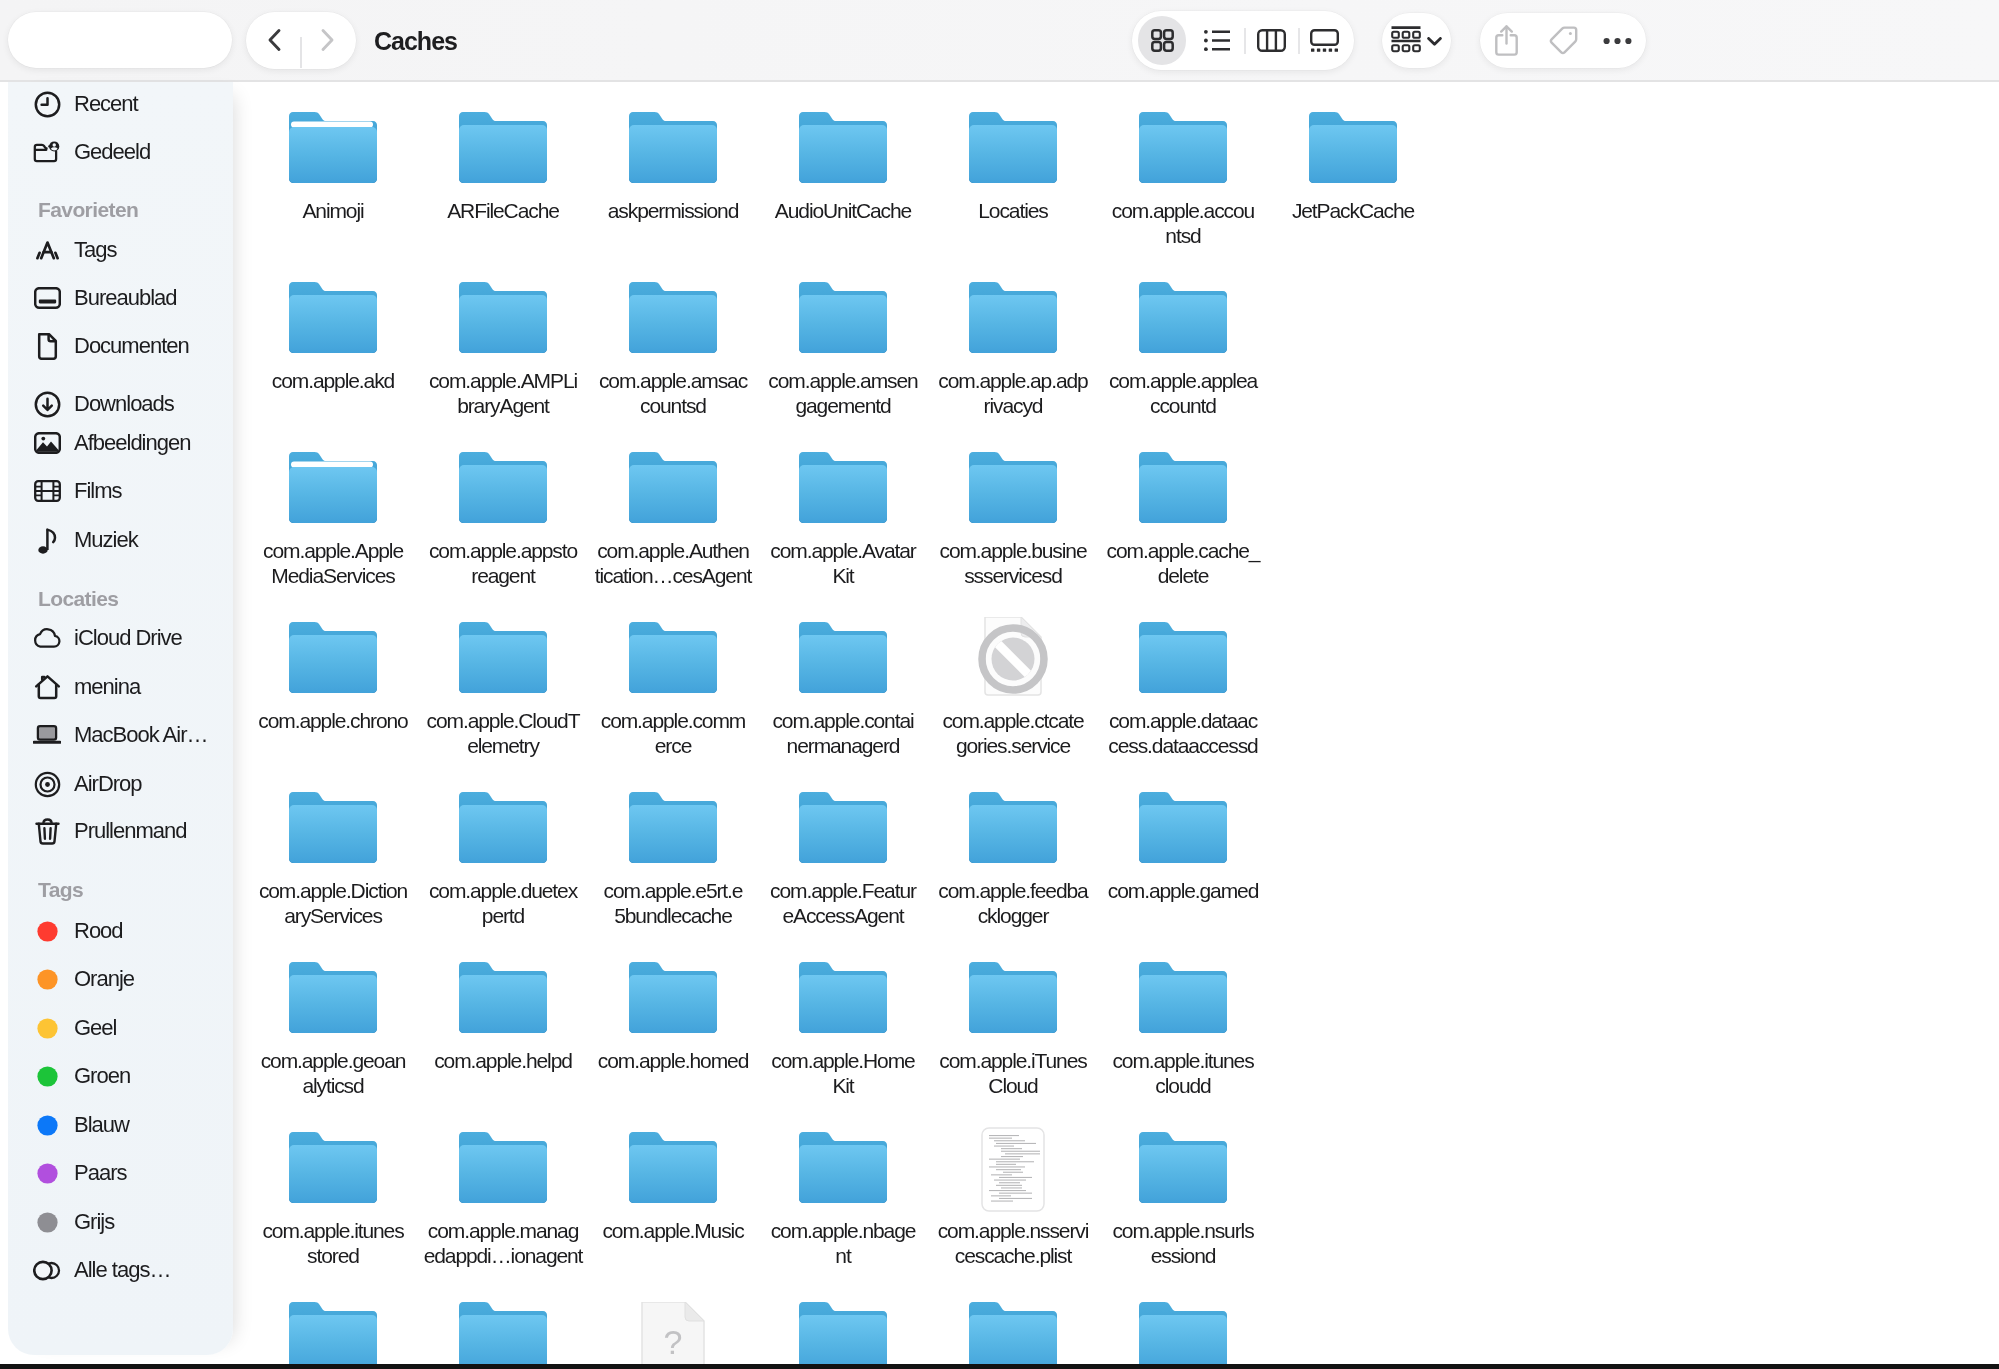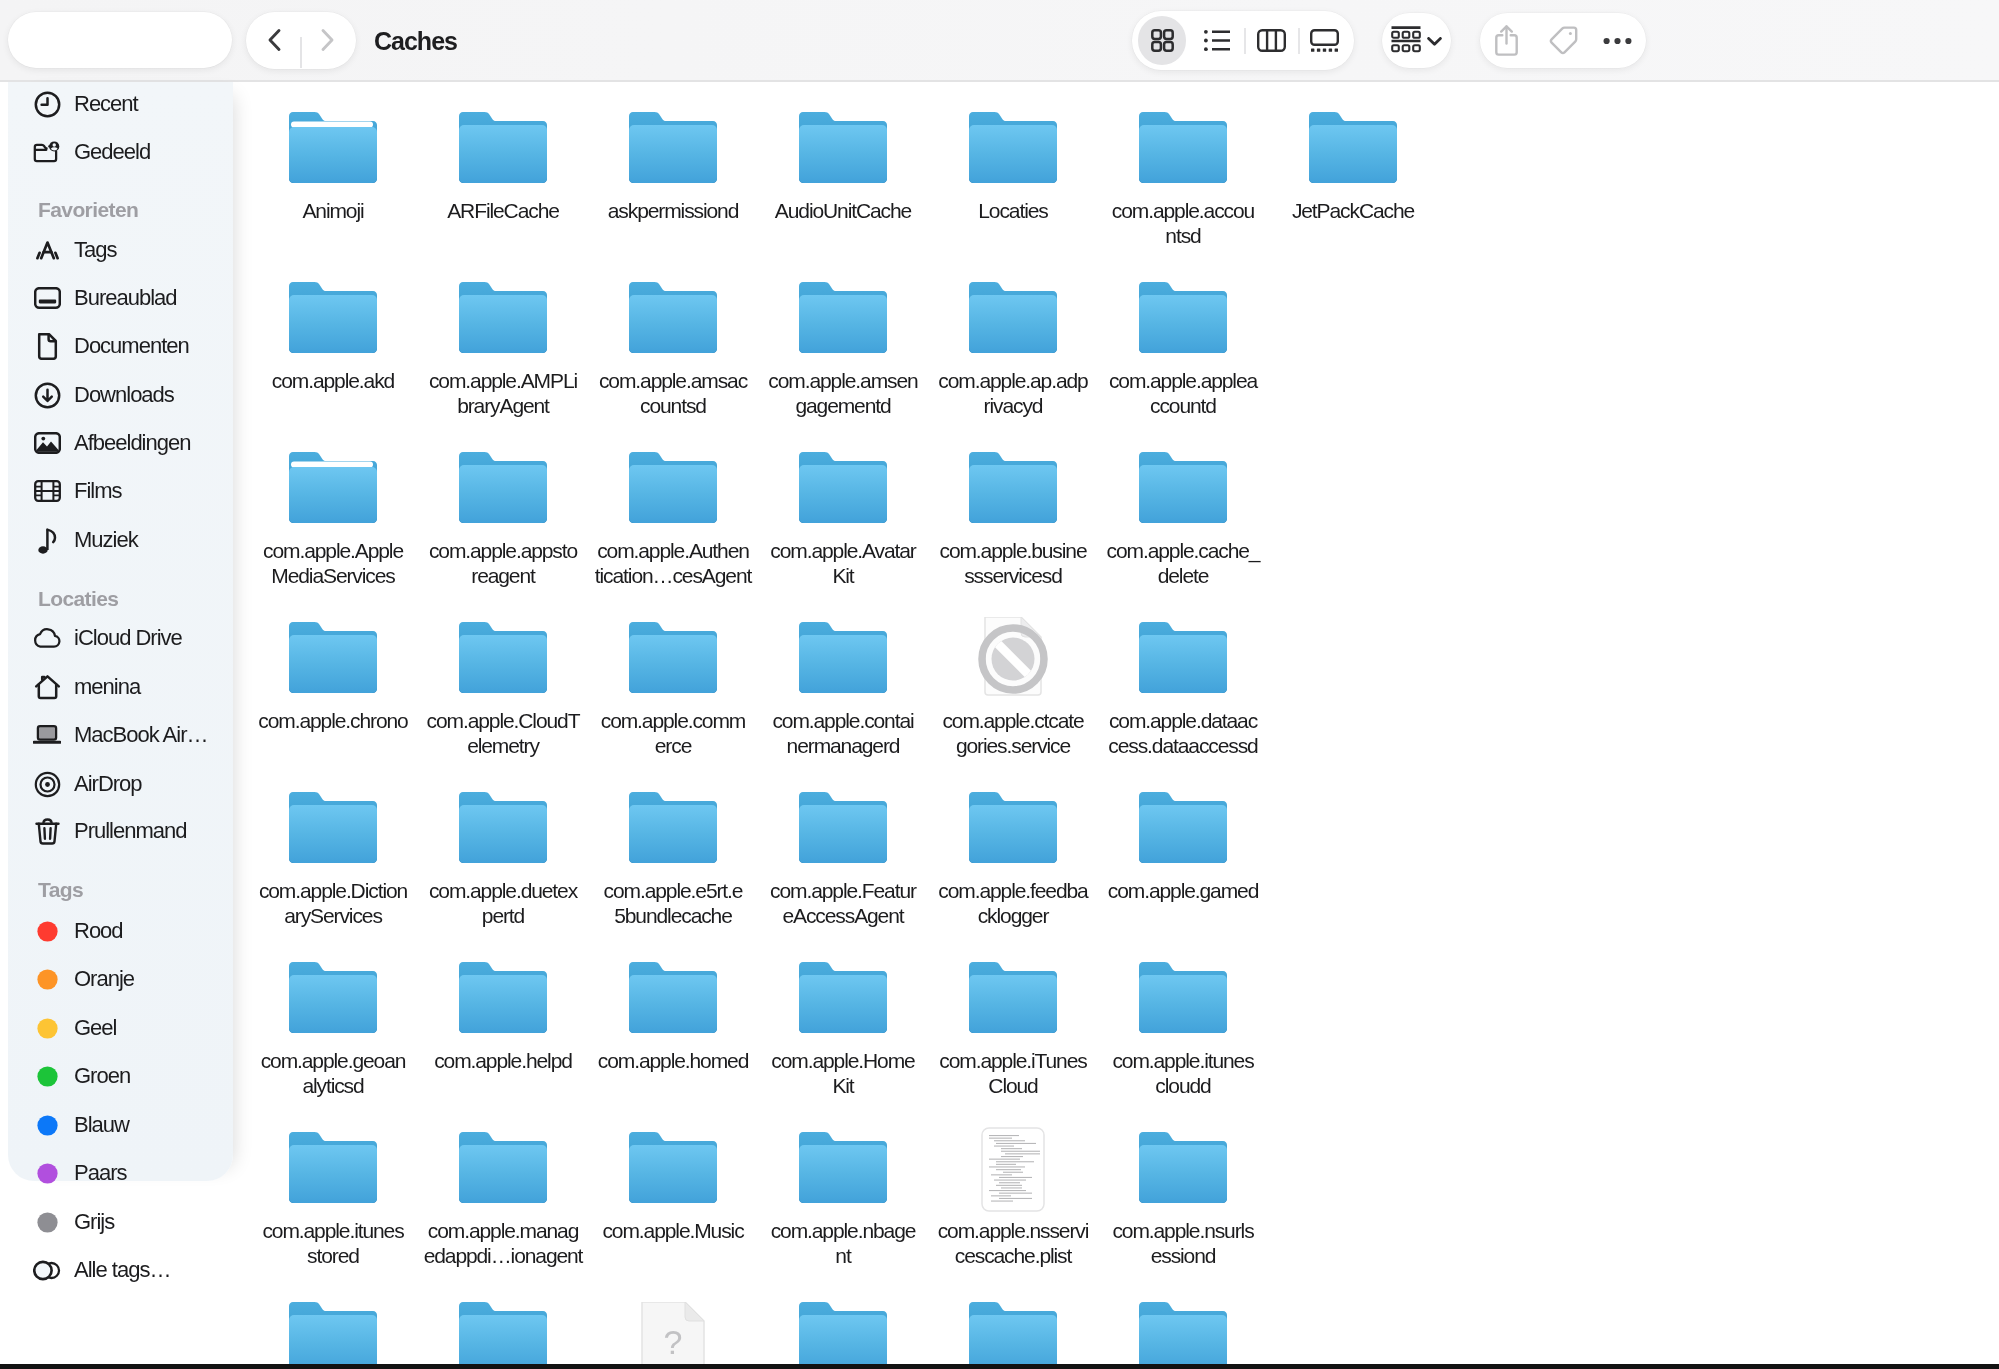--- a/index.html
+++ b/index.html
@@ -1,20 +1,20 @@
 <!DOCTYPE html>
 <html><head><meta charset="utf-8">
 <style>
 *{margin:0;padding:0;box-sizing:border-box}
 html,body{width:1999px;height:1369px;overflow:hidden;font-family:"Liberation Sans",sans-serif;background:#fff}
 #win{position:relative;width:1999px;height:1369px}
 #tbar{position:absolute;left:0;top:0;width:1999px;height:82px;background:linear-gradient(90deg,#f4f4f5,#f7f7f8);border-bottom:2px solid #e3e3e4}
 .cap{position:absolute;background:#fff;border-radius:29px;box-shadow:0 2px 7px rgba(0,0,0,.07),0 0 0 0.5px rgba(0,0,0,.035);display:flex;align-items:center}
 #title{position:absolute;left:374px;top:27px;font-size:25px;font-weight:bold;letter-spacing:-1px;color:#1e1e20}
-#sbar{position:absolute;left:8px;top:82px;width:225px;height:1099px;background:linear-gradient(180deg,#f2f6f9,#eff4f8);border-radius:0 0 26px 26px;box-shadow:14px 0 20px -14px rgba(0,0,0,.16)}
+#sbar{position:absolute;left:8px;top:82px;width:225px;height:1273px;background:linear-gradient(180deg,#f2f6f9,#eff4f8);border-radius:0 0 26px 26px;box-shadow:14px 0 20px -14px rgba(0,0,0,.16)}
 .srow{position:absolute;left:0;width:225px;height:48px;display:flex;align-items:center}
 .sic{position:absolute;left:25px;width:28px;display:flex;justify-content:center;align-items:center}
 .sic svg{display:block}
 .stx{position:absolute;left:66px;font-size:22px;letter-spacing:-1.0px;color:#1c1c1e}
 .shdr{position:absolute;left:30px;font-size:21px;font-weight:bold;letter-spacing:-0.6px;color:#9e9ea3}
 #content{position:absolute;left:233px;top:82px;right:0;bottom:0;background:#fff}
 .cell{position:absolute;width:170px;text-align:center}
 .icbox{position:relative;height:71px}
 .icbox svg{display:block;margin:0 auto}
 .icabs{position:absolute;left:50%;transform:translateX(-50%)}
@@ -1193,21 +1193,21 @@
       </div>
       <div class="srow" style="top:240px">
         <div class="sic">
           <svg width="23" height="27" viewBox="0 0 23 27" fill="none" stroke="#1d1d1f" stroke-width="2.5" stroke-linejoin="round">
             <path d="M3.2,1.2 h9.8 l6.8,6.8 v15.3 q0,2.5 -2.5,2.5 H5.7 q-2.5,0 -2.5,-2.5 z"></path>
             <path d="M12.6,1.6 v4.6 q0,2 2,2 h4.6"></path>
           </svg>
         </div>
         <div class="stx">Documenten</div>
       </div>
-      <div class="srow" style="top:289px">
+      <div class="srow" style="top:298px">
         <div class="sic">
           <svg width="27" height="27" viewBox="0 0 27 27" fill="none" stroke="#1d1d1f" stroke-width="2.5" stroke-linecap="round" stroke-linejoin="round">
             <circle cx="13.5" cy="13.5" r="11.7"></circle>
             <path d="M13.5,7.8 V18.6 M9.2,14.6 L13.5,19 L17.8,14.6"></path>
           </svg>
         </div>
         <div class="stx">Downloads</div>
       </div>
       <div class="srow" style="top:337px">
         <div class="sic">

